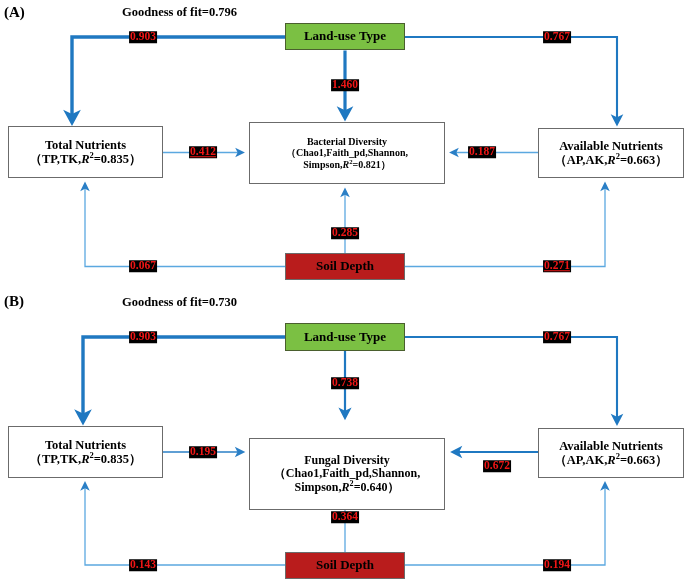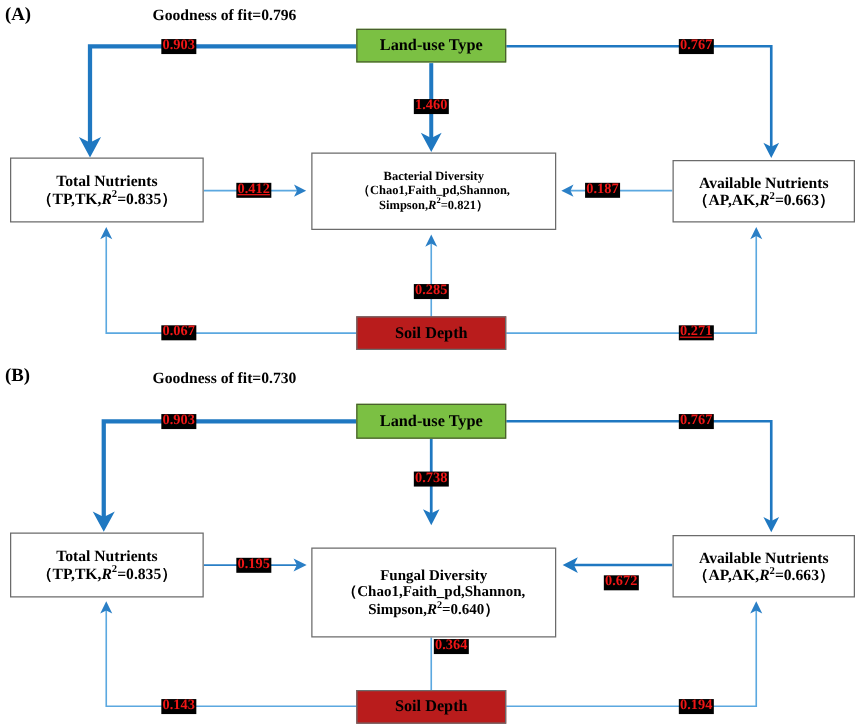--- a/index.html
+++ b/index.html
@@ -246,16 +246,16 @@
 
   <div class="node gray" style="left:285px; top:262px; width:120px; height:27px; font-size:13px;">
     <span class="line">Soil Depth</span>
   </div>
 
   <div class="edge-label" style="left:143px; top:47px;">0.903</div>
   <div class="edge-label" style="left:557px; top:47px;">0.767</div>
   <div class="edge-label" style="left:345px; top:93px;">0.738</div>
   <div class="edge-label" style="left:203px; top:162px;">0.195</div>
   <div class="edge-label" style="left:497px; top:176px;">0.672</div>
-  <div class="edge-label" style="left:361px; top:227px;text-align:right;">0.364</div>
+  <div class="edge-label" style="left:345px; top:227px;text-align:right;">0.364</div>
   <div class="edge-label" style="left:143px; top:275px;">0.143</div>
   <div class="edge-label" style="left:557px; top:275px;">0.194</div>
 </div>
 
 </body></html>

